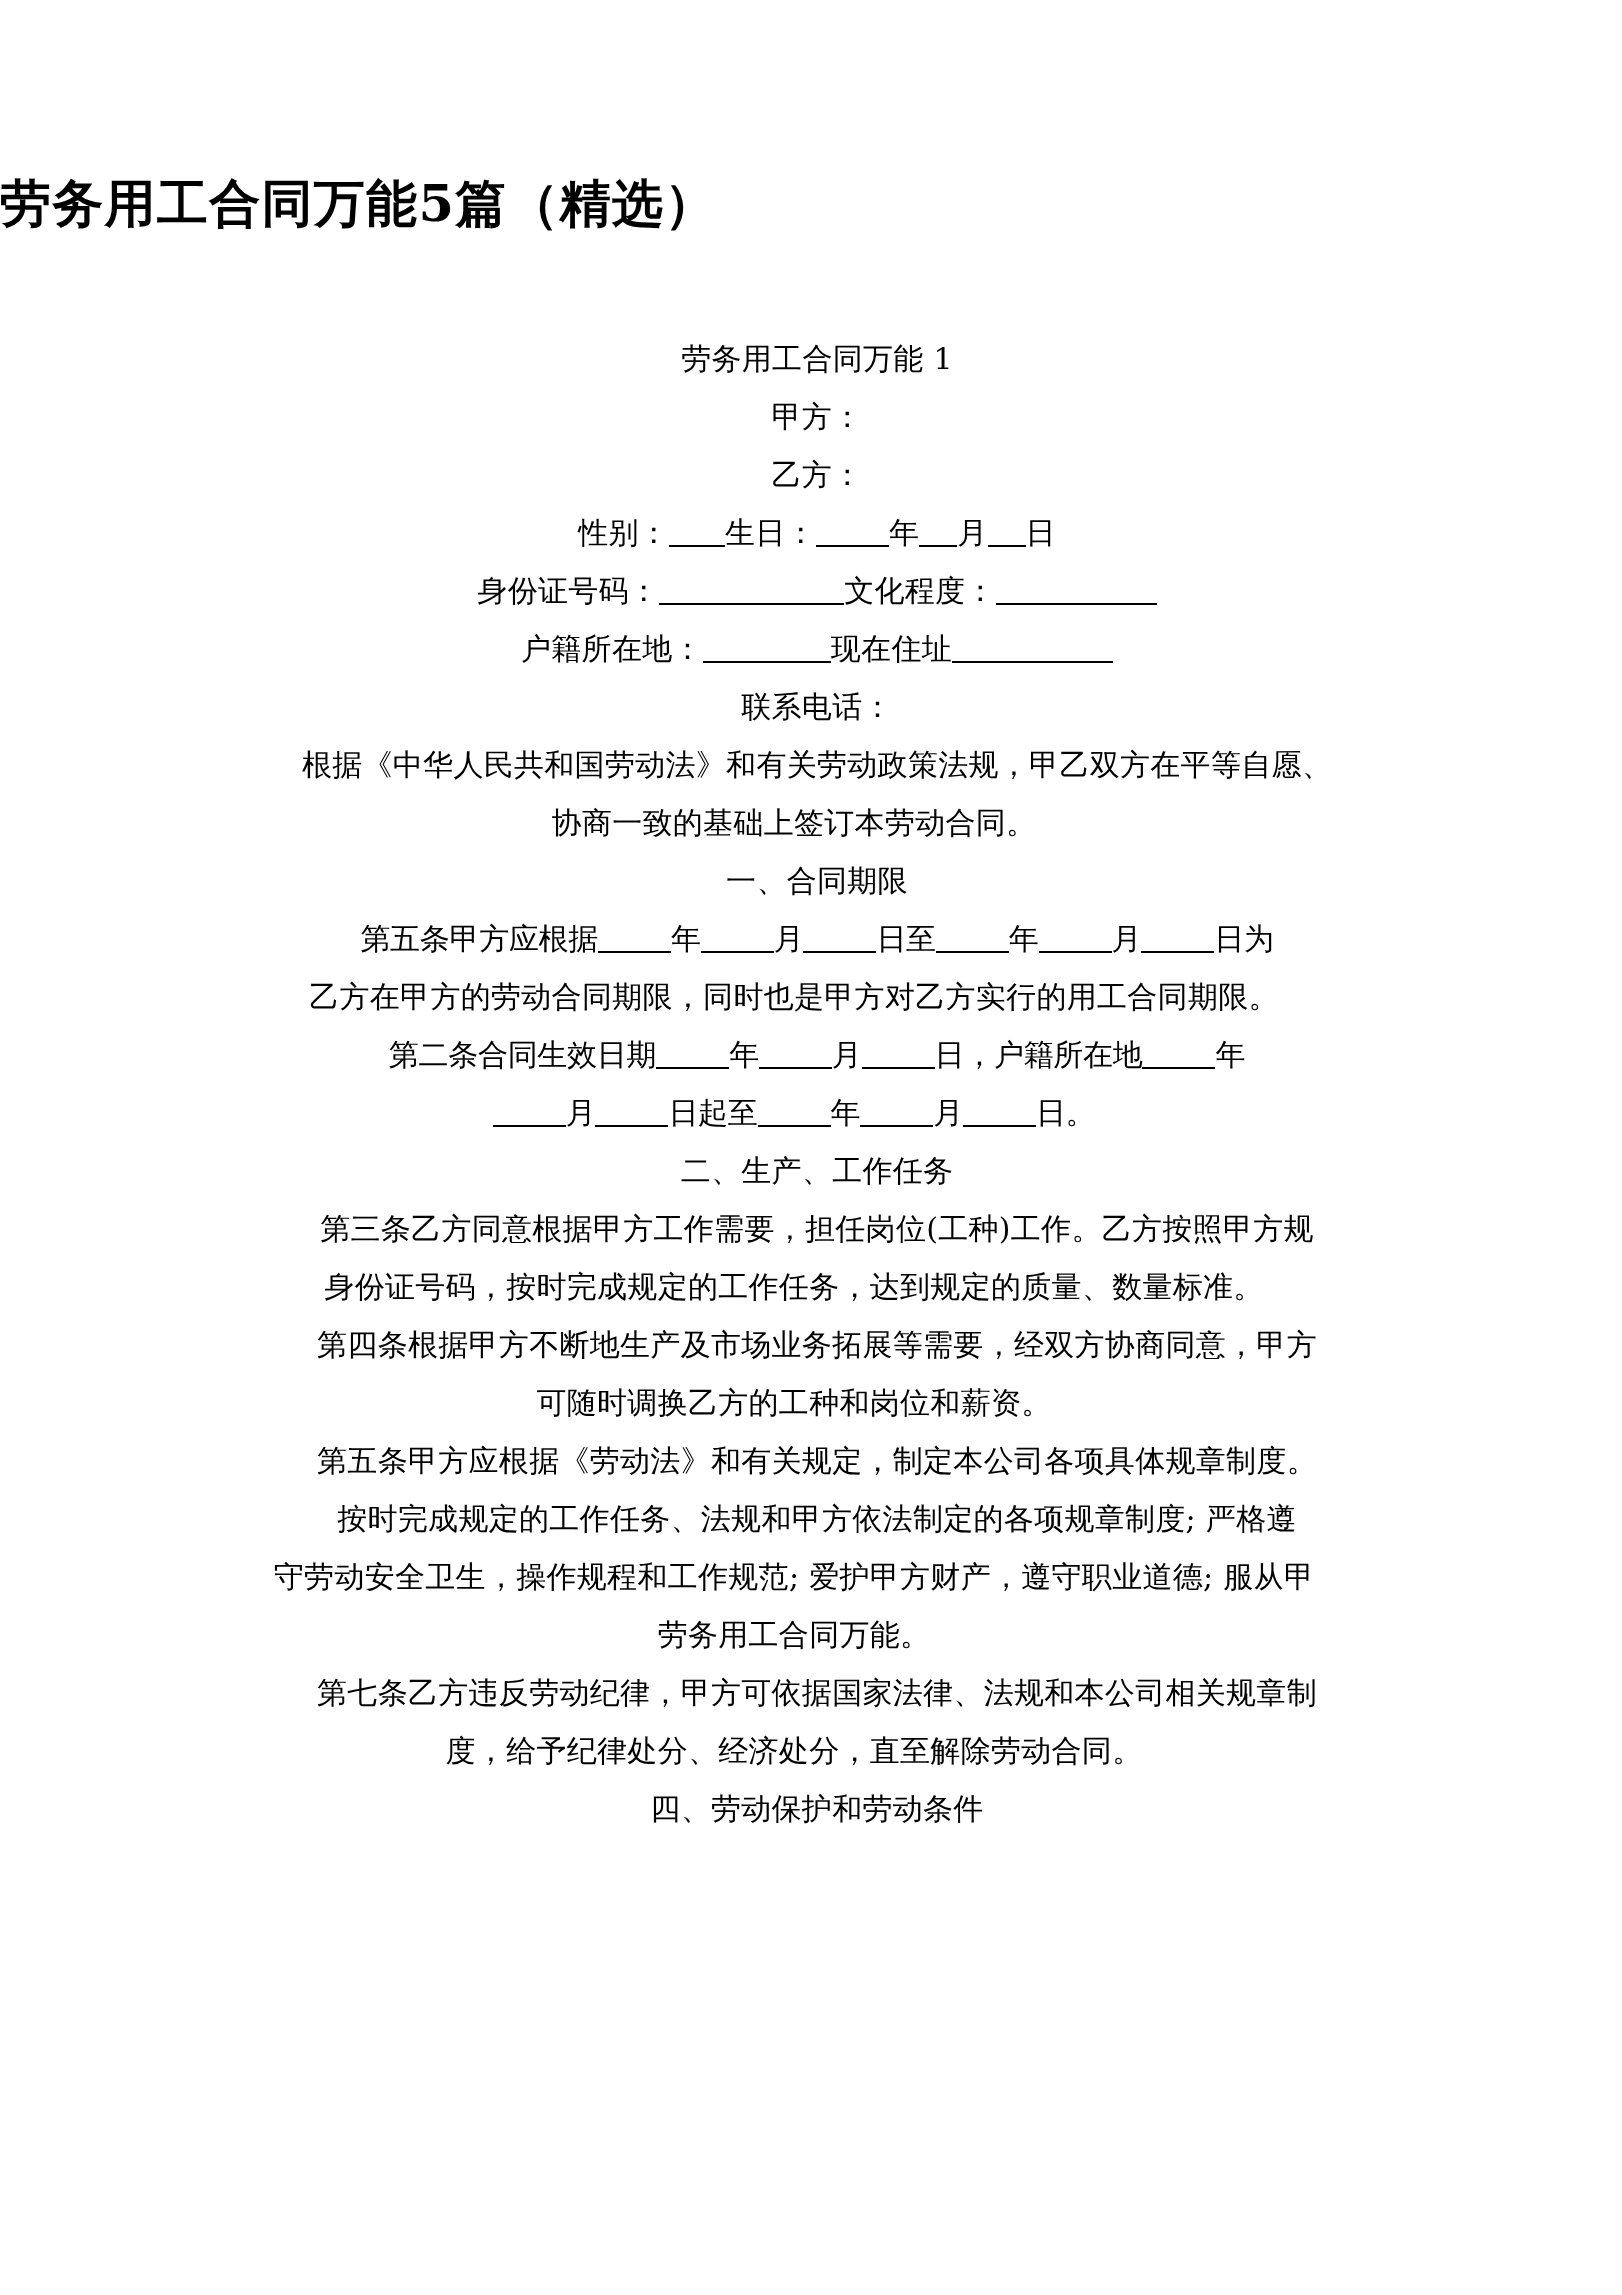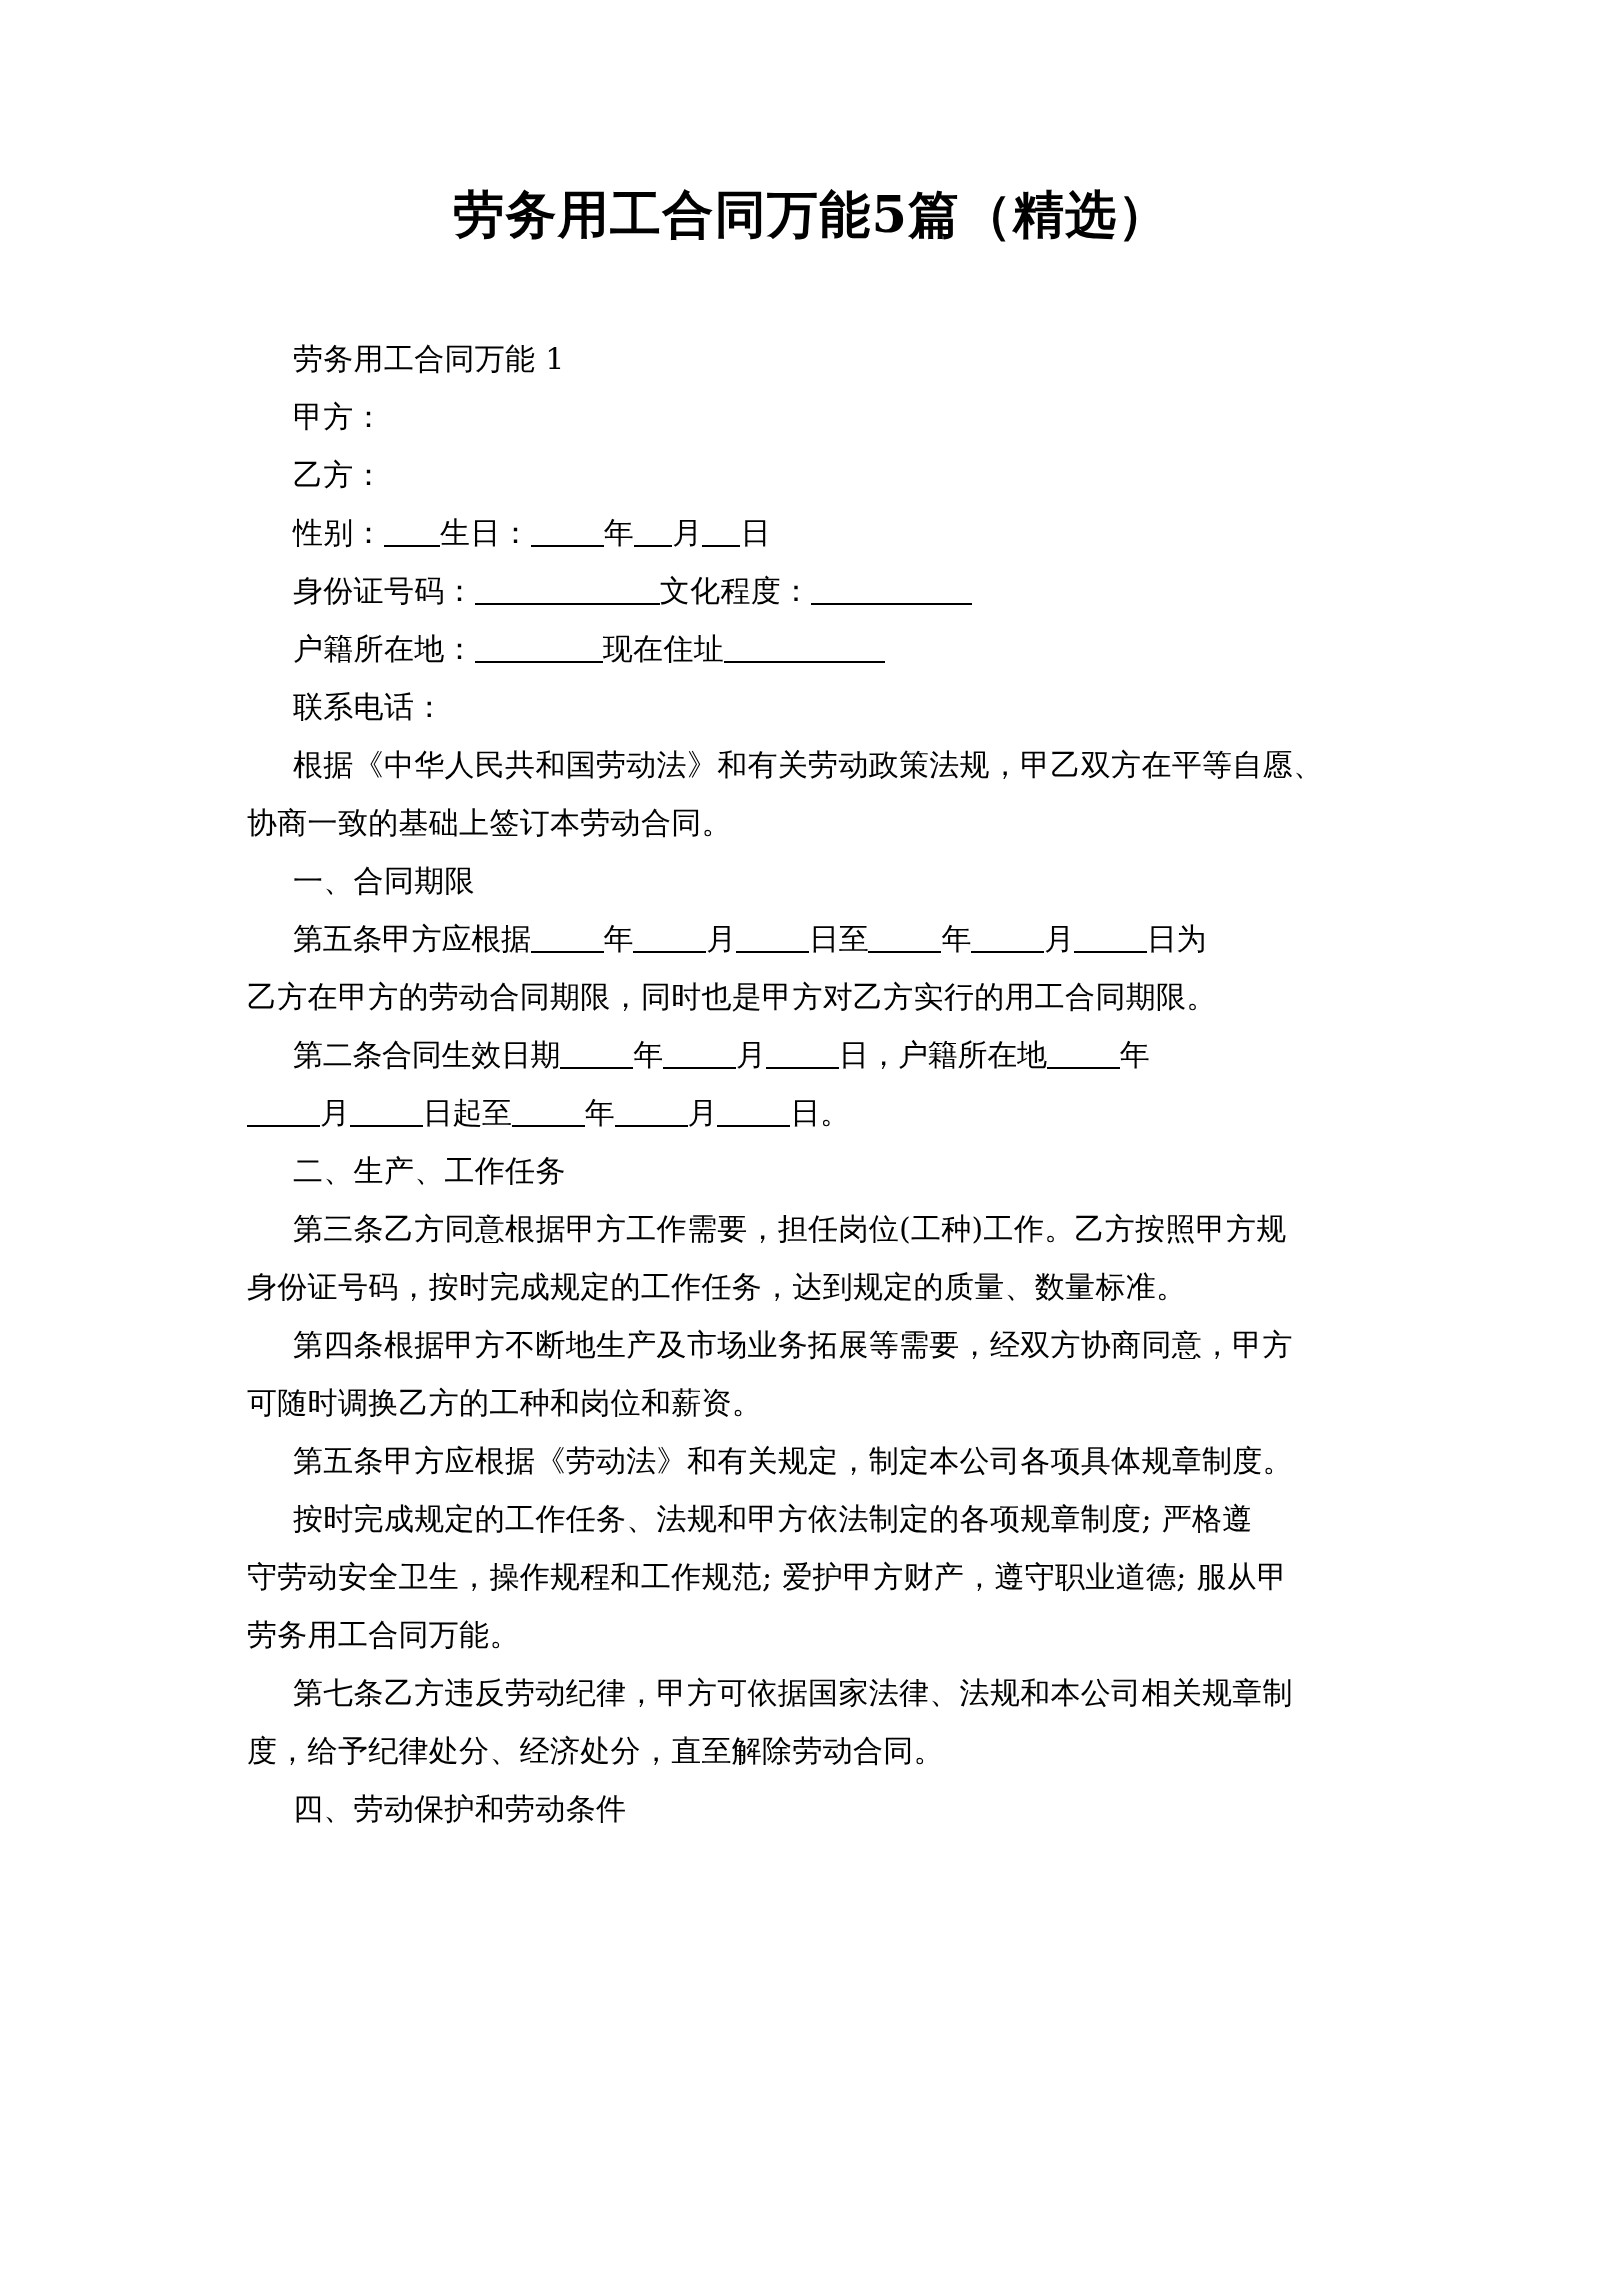--- a/index.html
+++ b/index.html
@@ -16,36 +16,36 @@
     box-sizing: border-box;
     font-family: "DejaVu Serif", "Liberation Serif", serif;
     color: #000000;
     overflow: hidden;
   }
 
   
   .doc-title {
     position: absolute;
     left: 0;
-    top: 178px;
+    top: 167px;
     width: 1623px;
-    text-align: center;
     font-size: 51px;
     line-height: 72px;
     letter-spacing: 1.3px;
     font-weight: 700;
     white-space: nowrap;
   }
 
   
   .body-block {
     position: absolute;
-    left: 247px;
+    left: 230px;
     top: 330px;
     width: 1128px;
+    text-align: center;
   }
 
   .line {
     font-size: 30px;
     line-height: 58px;
     height: 58px;
     white-space: nowrap;
     letter-spacing: 0.3px;
   }
 

